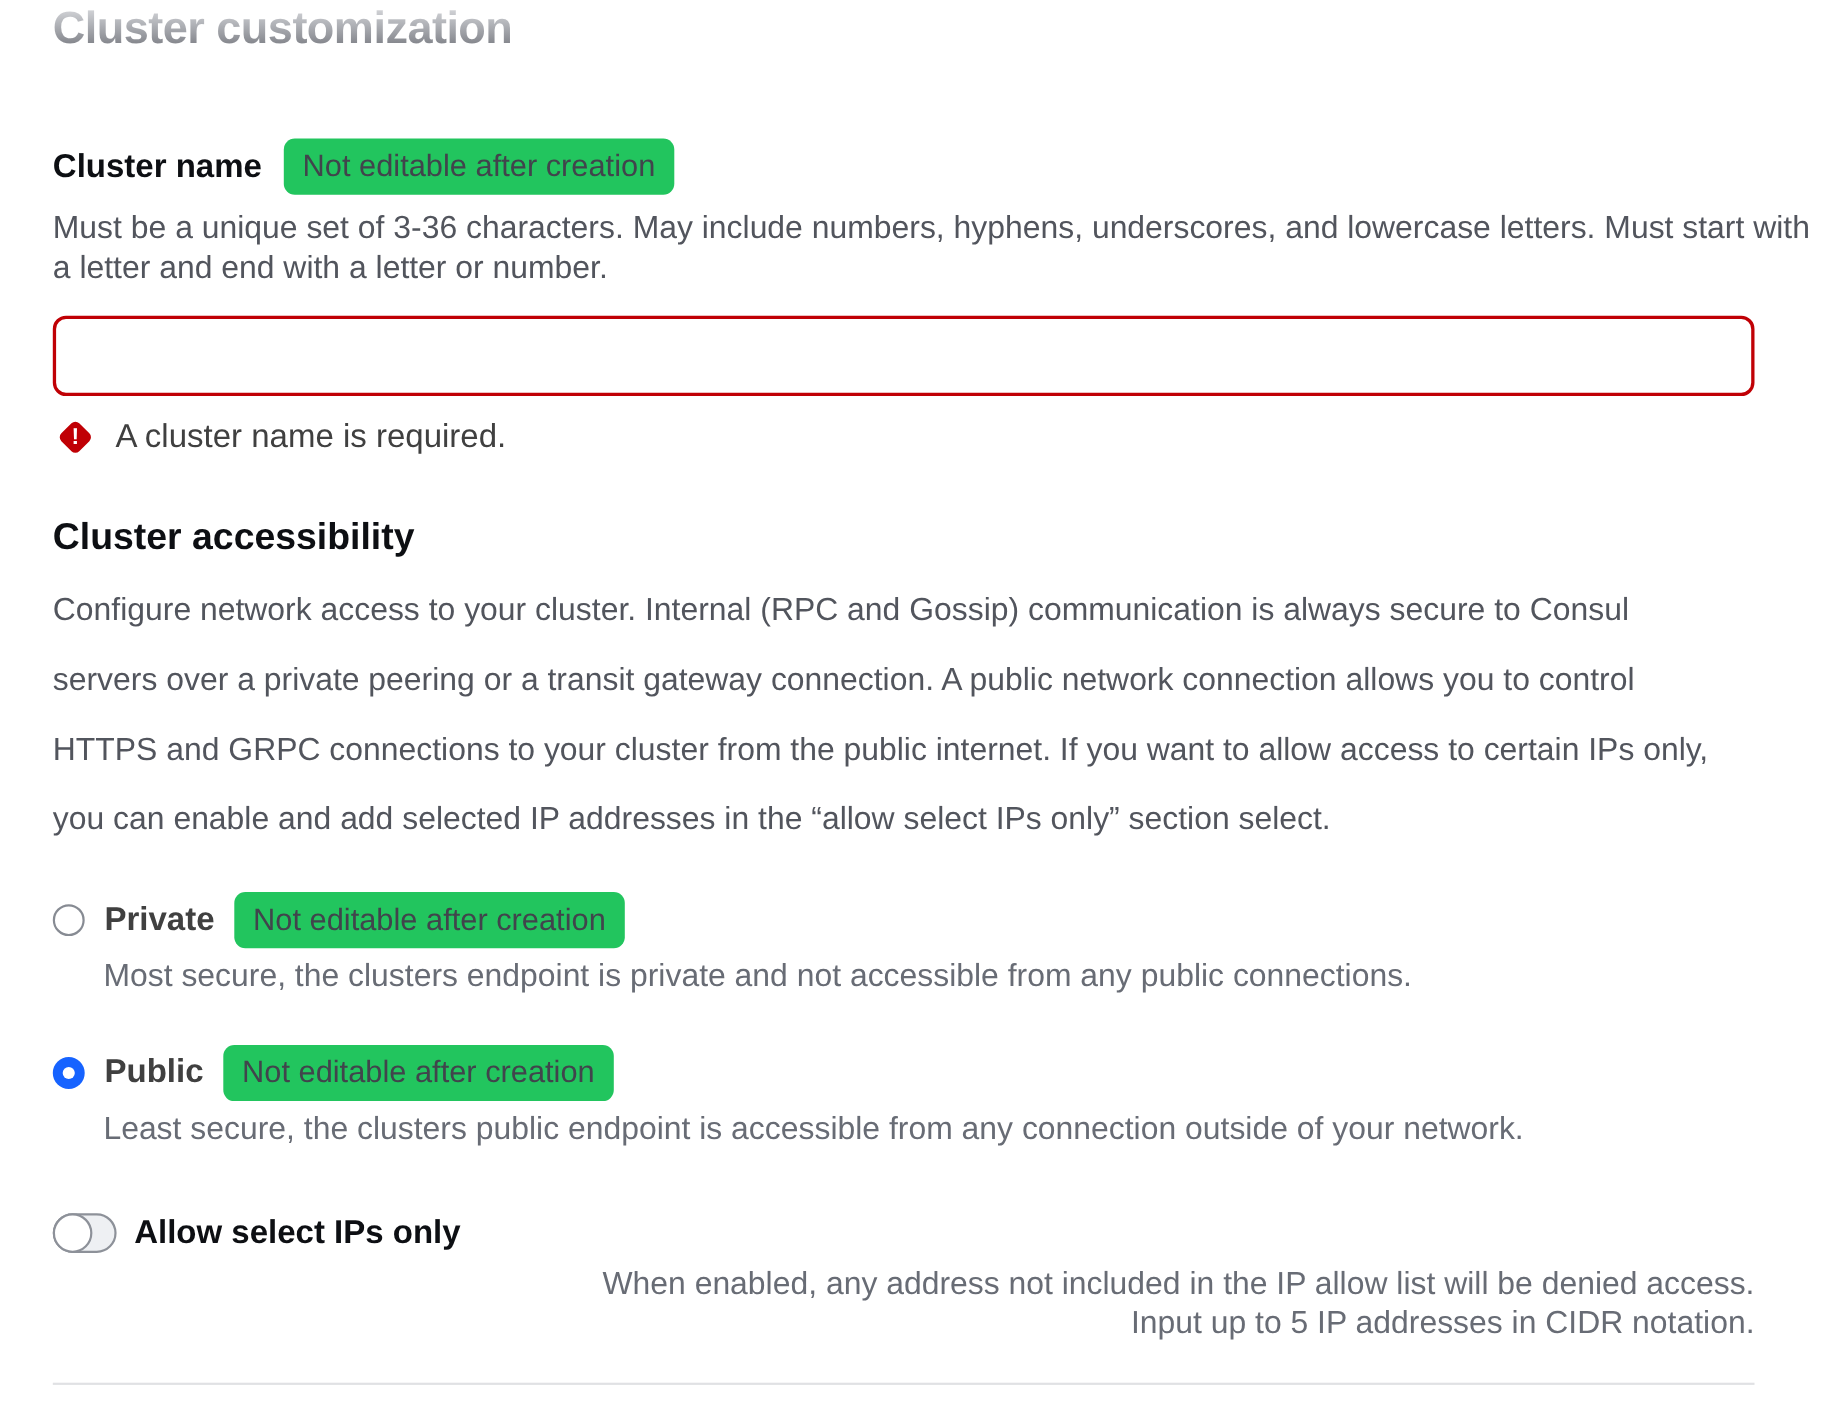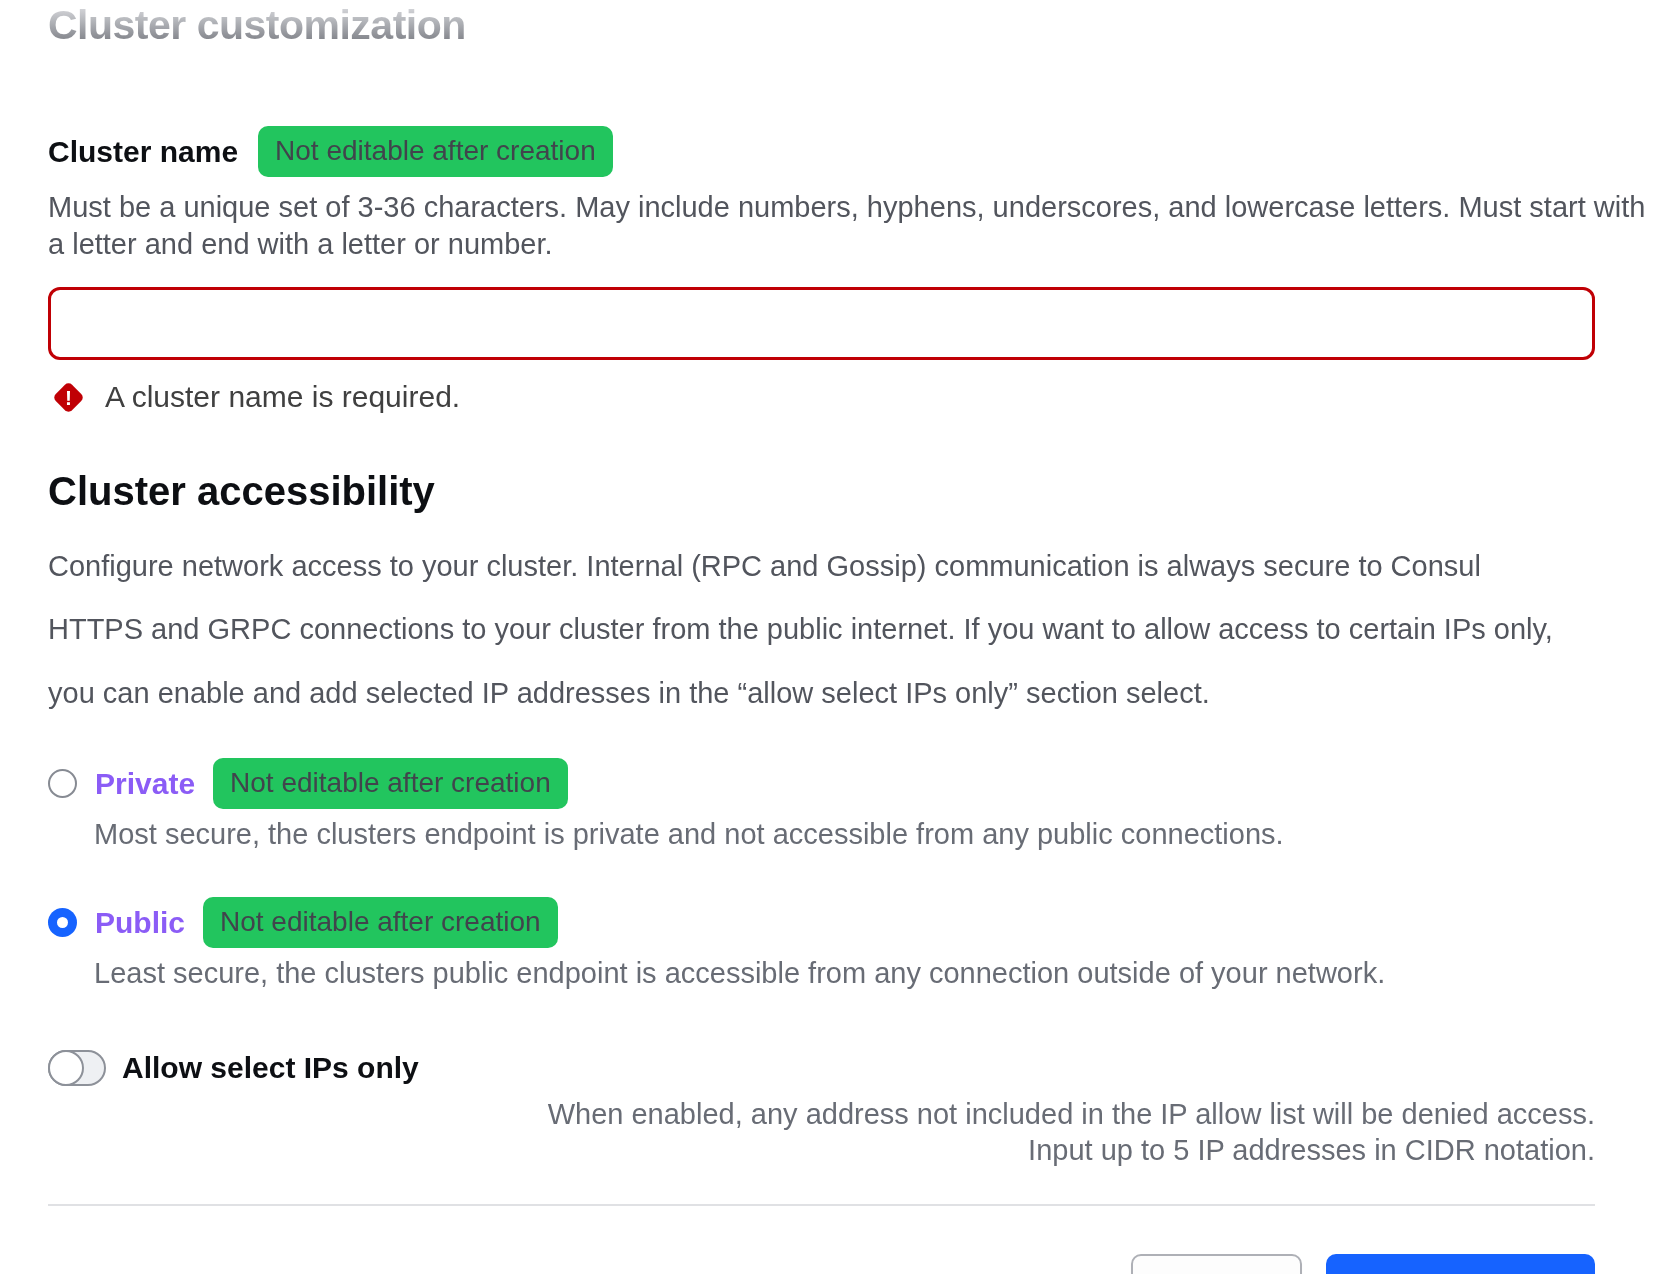--- a/index.html
+++ b/index.html
@@ -43,36 +43,36 @@
   }
   .alert-diamond .shape{
     width:23px;height:23px;background:#c00005;border-radius:5px;transform:rotate(45deg);
     display:flex;align-items:center;justify-content:center;
   }
   .alert-diamond .mark{
     transform:rotate(-45deg);color:#fff;font-weight:700;font-size:21px;line-height:1;
   }
   .error-text{font-size:30px;color:#404040;}
 
-  .section-heading{margin-top:52px;font-size:40px;font-weight:700;color:#0d0f13;}
+  .section-heading{margin-top:52px;font-size:34px;font-weight:700;color:#0d0f13;}
   .section-desc{margin-top:20px;font-size:29px;line-height:37.5px;color:#52555d;}
   .section-desc div{white-space:nowrap;margin-top:26px;}
 
   
   .option-row{display:flex;align-items:center;gap:18px;margin-top:46px;}
   .radio{
     box-sizing:border-box;width:29px;height:29px;border-radius:50%;flex:0 0 auto;
     border:2px solid #878b93;background:#fff;position:relative;
   }
   .radio.checked{border:none;background:#1663ff;}
   .radio.checked::after{
     content:"";position:absolute;left:50%;top:50%;width:11px;height:11px;margin:-5.5px 0 0 -5.5px;
     border-radius:50%;background:#ffffff;
   }
-  .option-label{font-size:30px;font-weight:700;color:#8b5cf6;}
+  .option-label{font-size:30px;font-weight:700;color:#404040;}
   .option-desc{margin:9px 0 0 46px;font-size:29px;color:#686c75;white-space:nowrap;}
 
   
   .toggle-row{display:flex;align-items:center;gap:16px;margin-top:60px;}
   .toggle{
     box-sizing:border-box;position:relative;width:58px;height:36px;flex:0 0 auto;
     border:2px solid #8d9199;border-radius:18px;background:#eef0f3;
   }
   .toggle .knob{
     box-sizing:border-box;position:absolute;left:-2px;top:-2px;width:36px;height:36px;
@@ -121,20 +121,21 @@
           <span class="mark">!</span>
         </span>
     </span>
     <span class="error-text">A cluster name is required.</span>
   </div>
 
   
   <h2 class="section-heading">Cluster accessibility</h2>
   <div class="section-desc">
     <div>Configure network access to your cluster. Internal (RPC and Gossip) communication is always secure to Consul</div>
+    <div>servers over a private peering or a transit gateway connection. A public network connection allows you to control</div>
     <div>HTTPS and GRPC connections to your cluster from the public internet. If you want to allow access to certain IPs only,</div>
     <div>you can enable and add selected IP addresses in the “allow select IPs only” section select.</div>
   </div>
 
   
   <div class="option-row">
     <span class="radio"></span>
     <span class="option-label">Private</span>
     <span class="badge">Not editable after creation</span>
   </div>

